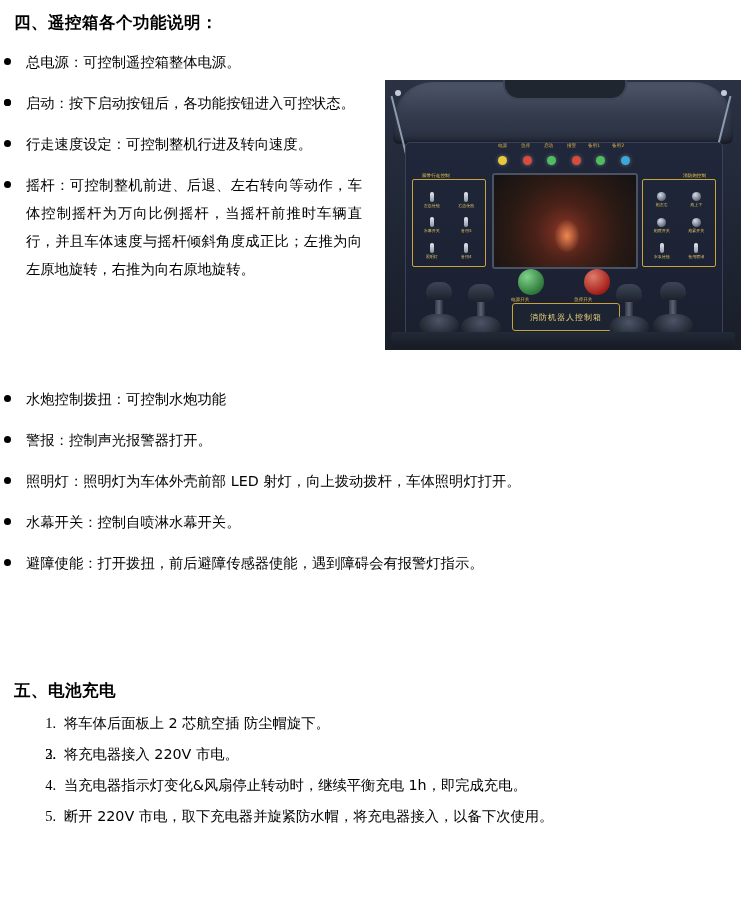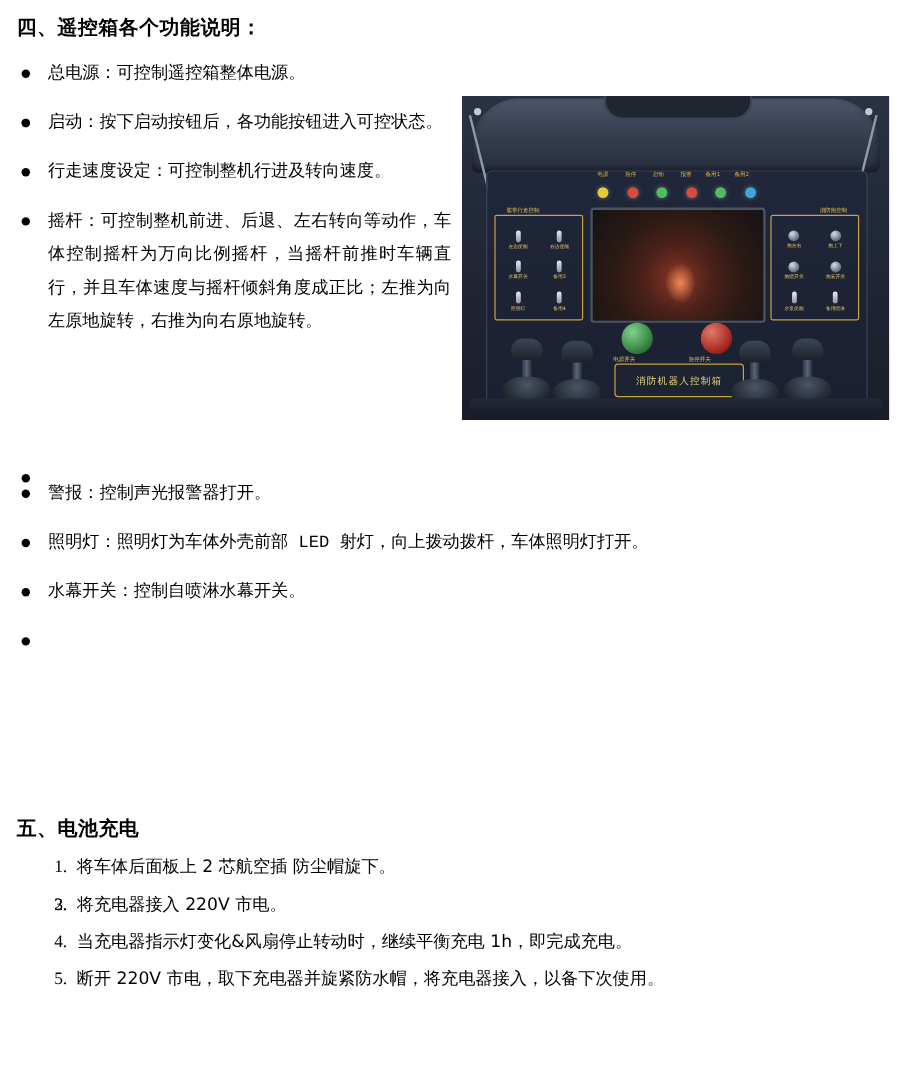--- a/index.html
+++ b/index.html
@@ -28,27 +28,26 @@
     letter-spacing: 0.5px;
     color: #000;
     white-space: nowrap;
   }
   #heading-four { left: 14px; top: 12px; }
   #heading-five { left: 14px; top: 680px; }
 
   
   .bullet-list {
     position: absolute;
-    left: 14px;
+    left: 0;
     top: 48px;
     width: 362px;
     margin: 0;
     padding: 0;
     list-style: none;
-    font-family: Liberation Mono, monospace;
   }
   .bullet-item {
     position: relative;
     padding-left: 26px;
     margin-bottom: 13px;
     font-size: 14.3px;
     line-height: 28px;
     text-align: justify;
     color: #000;
   }
@@ -323,35 +322,37 @@
     </li>
     <li class="bullet-item">
       <span class="dot"></span>
       <span>摇杆：可控制整机前进、后退、左右转向等动作，车体控制摇杆为万向比例摇杆，当摇杆前推时车辆直行，并且车体速度与摇杆倾斜角度成正比；左推为向左原地旋转，右推为向右原地旋转。</span>
     </li>
   </ul>
 
   <ul class="bullet-list wide" id="list-bottom">
     <li class="bullet-item">
       <span class="dot"></span>
+      <span>水炮控制拨扭：可控制水炮功能</span>
     </li>
     <li class="bullet-item">
       <span class="dot"></span>
       <span>警报：控制声光报警器打开。</span>
     </li>
     <li class="bullet-item">
       <span class="dot"></span>
       <span>照明灯：照明灯为车体外壳前部 LED 射灯，向上拨动拨杆，车体照明灯打开。</span>
     </li>
     <li class="bullet-item">
       <span class="dot"></span>
       <span>水幕开关：控制自喷淋水幕开关。</span>
     </li>
     <li class="bullet-item">
       <span class="dot"></span>
+      <span>避障使能：打开拨扭，前后避障传感器使能，遇到障碍会有报警灯指示。</span>
     </li>
   </ul>
 
   <div class="section-heading" id="heading-five">五、电池充电</div>
 
   <ol class="num-list">
     <li class="num-item">
       <span class="num">1.</span>
       <span>将车体后面板上 2 芯航空插 防尘帽旋下。</span>
     </li>

